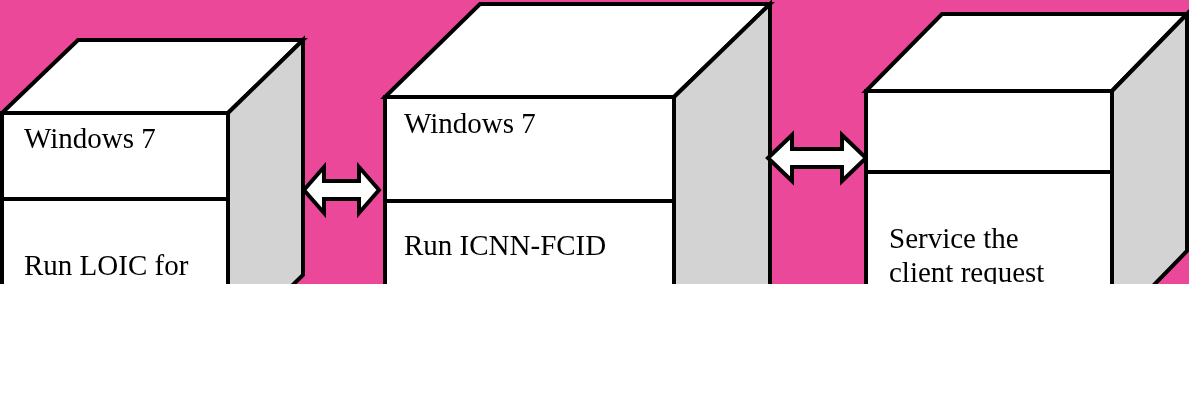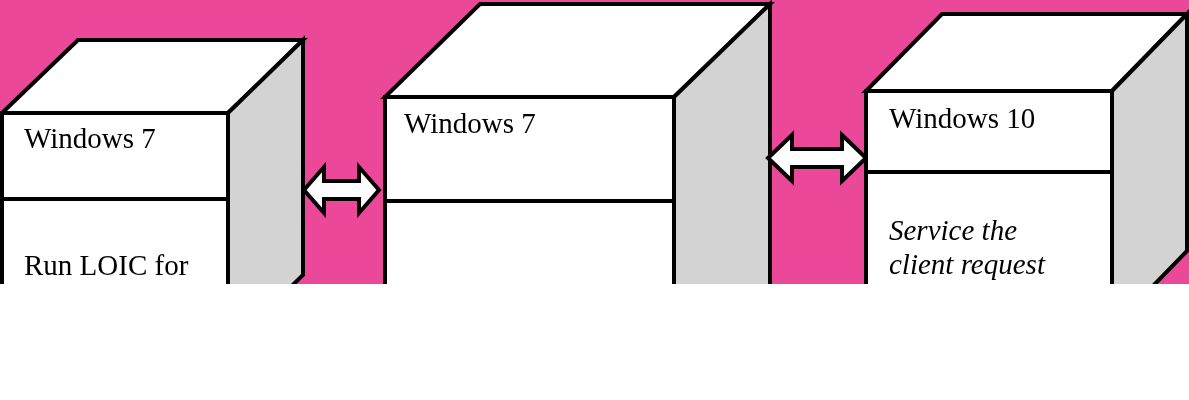--- a/index.html
+++ b/index.html
@@ -33,21 +33,21 @@
 
   
   .title-attacker { left: 24px;  top: 117px; width: 200px; line-height: 43px; }
   .body-attacker  { left: 24px;  top: 248px; width: 200px; line-height: 34px; }
   
   .title-fog { left: 404px; top: 102px; width: 258px; line-height: 43px; }
   .body-fog  { left: 404px; top: 228px; width: 255px; line-height: 34px; }
   .body-fog p { margin-bottom: 9px; }
   
   .title-cloud { left: 889px; top: 103px; width: 218px; line-height: 31px; }
-  .body-cloud  { left: 889px; top: 213px; width: 185px; line-height: 34px; font-style: italic; }
+  .body-cloud  { left: 889px; top: 221px; width: 185px; line-height: 34px; }
 
   .face-front { fill: #ffffff; stroke: #000000; stroke-width: 4px; }
   .face-top   { fill: #ffffff; stroke: #000000; stroke-width: 4px; stroke-linejoin: miter; }
   .face-side  { fill: #d3d3d3; stroke: #000000; stroke-width: 4px; stroke-linejoin: miter; }
   .divider    { stroke: #000000; stroke-width: 4px; }
   .arrow      { fill: #ffffff; stroke: #000000; stroke-width: 4px; stroke-linejoin: miter; }
 </style>
 </head>
 <body>
 
@@ -85,22 +85,22 @@
     <div>Windows 7</div>
   </div>
   <div class="node-text body-attacker">
     <p>Run LOIC for DoS Monitor</p>
   </div>
 
   <div class="node-text title-fog">
     <div>Windows 7</div>
   </div>
   <div class="node-text body-fog">
+    <p>Run ICNN-FCID</p>
   </div>
 
   <div class="node-text title-cloud">
-    <div>Windows 10</div>
   </div>
   <div class="node-text body-cloud">
     <p>Service the client request</p>
   </div>
 
 </div>
 
 </body></html>

